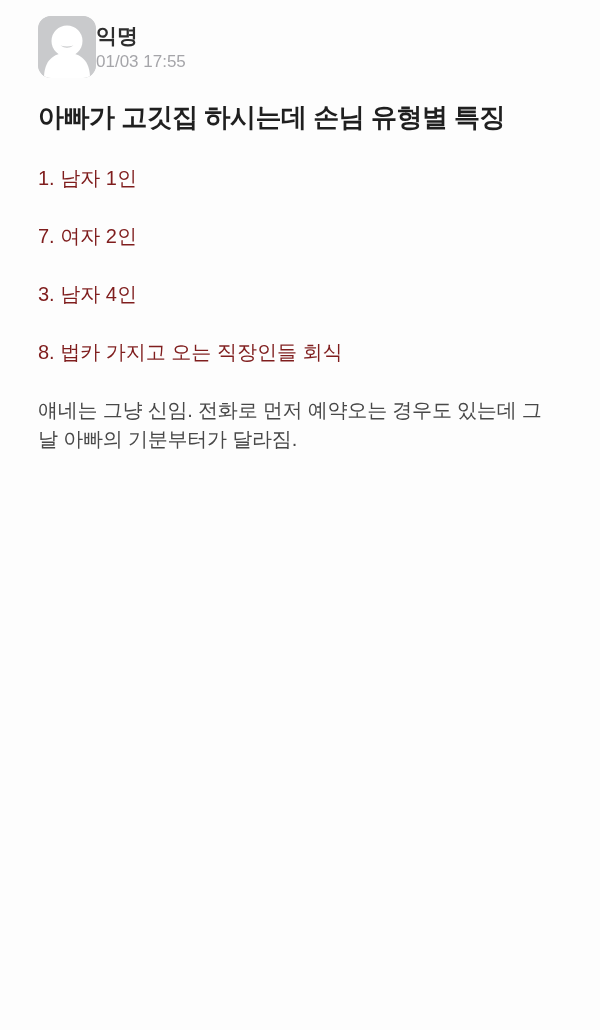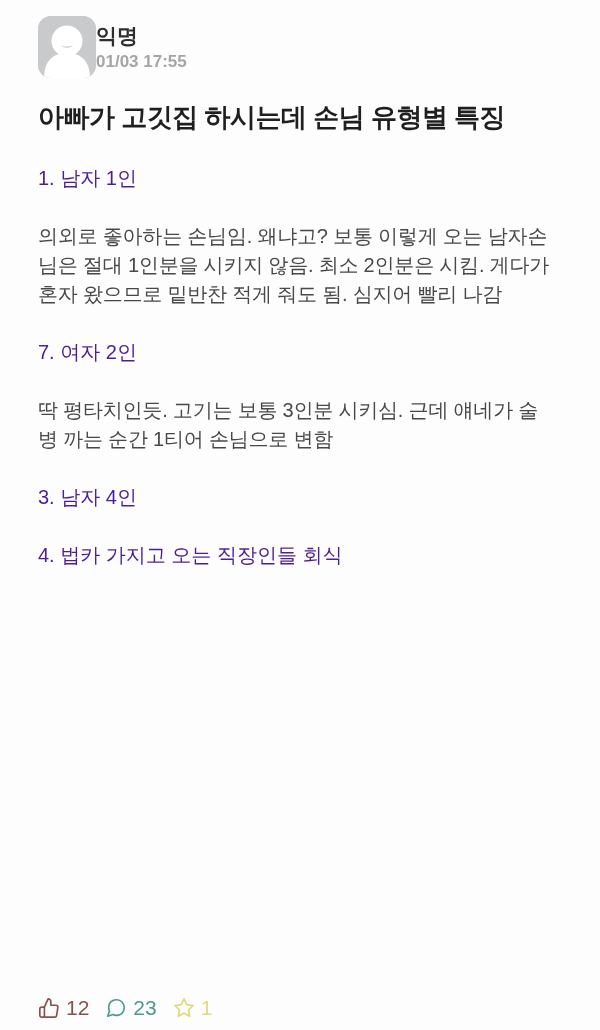--- a/index.html
+++ b/index.html
@@ -38,38 +38,37 @@
   .author-name {
     font-size: 21px;
     font-weight: 700;
     color: #2e2e2e;
     line-height: 1.3;
   }
   .post-time {
     font-size: 17px;
     color: #a5a5a9;
     line-height: 1.5;
-    font-weight: bold;
   }
   
   .post-title {
     margin: 8px 0 14px 0;
     font-size: 26px;
     font-weight: 700;
     color: #1f1f1f;
     letter-spacing: -0.5px;
     line-height: 1.35;
   }
   
   .post-body { font-size: 20px; line-height: 29px; color: #484848; }
   .section-heading {
     margin: 29px 0;
     font-size: 20px;
     line-height: 29px;
-    color: #4c1d95;
+    color: #7f1d1d;
   }
   .section-body {
     margin: 29px 0;
     font-size: 20px;
     line-height: 29px;
     color: #484848;
     letter-spacing: -0.2px;
   }
   
   .post-footer {
@@ -116,56 +115,29 @@
       <div class="author-name">익명</div>
       <div class="post-time">01/03 17:55</div>
     </div>
   </div>
 
   <h1 class="post-title">아빠가 고깃집 하시는데 손님 유형별 특징</h1>
 
   <div class="post-body">
     <div class="post-section">
       <div class="section-heading">1. 남자 1인</div>
-      <div class="section-body">의외로 좋아하는 손님임. 왜냐고? 보통 이렇게 오는 남자손님은 절대 1인분을 시키지 않음. 최소 2인분은 시킴. 게다가 혼자 왔으므로 밑반찬 적게 줘도 됨. 심지어 빨리 나감</div>
     </div>
     <div class="post-section">
       <div class="section-heading">7. 여자 2인</div>
     </div>
     <div class="post-section">
-      <div class="section-body">딱 평타치인듯. 고기는 보통 3인분 시키심. 근데 얘네가 술병 까는 순간 1티어 손님으로 변함</div>
     </div>
     <div class="post-section">
       <div class="section-heading">3. 남자 4인</div>
     </div>
     <div class="post-section">
-      <div class="section-heading">4. 법카 가지고 오는 직장인들 회식</div>
+      <div class="section-heading">8. 법카 가지고 오는 직장인들 회식</div>
+      <div class="section-body">얘네는 그냥 신임. 전화로 먼저 예약오는 경우도 있는데 그 날 아빠의 기분부터가 달라짐.</div>
     </div>
   </div>
 
-  <div class="post-footer">
-    <button class="stat stat-like">
-      <span>
-        <svg width="22" height="22" viewBox="0 0 24 24" fill="none" stroke="currentColor" stroke-width="1.8" stroke-linecap="round" stroke-linejoin="round">
-          <path d="M14 9V5a3 3 0 0 0-3-3l-4 9v11h11.28a2 2 0 0 0 2-1.7l1.38-9a2 2 0 0 0-2-2.3zM7 22H4a2 2 0 0 1-2-2v-7a2 2 0 0 1 2-2h3"></path>
-        </svg>
-      </span>
-      <span>12</span>
-    </button>
-    <button class="stat stat-comment">
-      <span>
-        <svg width="22" height="22" viewBox="0 0 24 24" fill="none" stroke="currentColor" stroke-width="1.8" stroke-linecap="round" stroke-linejoin="round">
-          <path d="M21 11.5a8.38 8.38 0 0 1-.9 3.8 8.5 8.5 0 0 1-7.6 4.7 8.38 8.38 0 0 1-3.8-.9L3 21l1.9-5.7a8.38 8.38 0 0 1-.9-3.8 8.5 8.5 0 0 1 4.7-7.6 8.38 8.38 0 0 1 3.8-.9h.5a8.48 8.48 0 0 1 8 8v.5z"></path>
-        </svg>
-      </span>
-      <span>23</span>
-    </button>
-    <button class="stat stat-star">
-      <span>
-        <svg width="22" height="22" viewBox="0 0 24 24" fill="none" stroke="currentColor" stroke-width="1.8" stroke-linecap="round" stroke-linejoin="round">
-          <polygon points="12 2 15.09 8.26 22 9.27 17 14.14 18.18 21.02 12 17.77 5.82 21.02 7 14.14 2 9.27 8.91 8.26"></polygon>
-        </svg>
-      </span>
-      <span>1</span>
-    </button>
-  </div>
 
 </div>
 
 </body></html>

